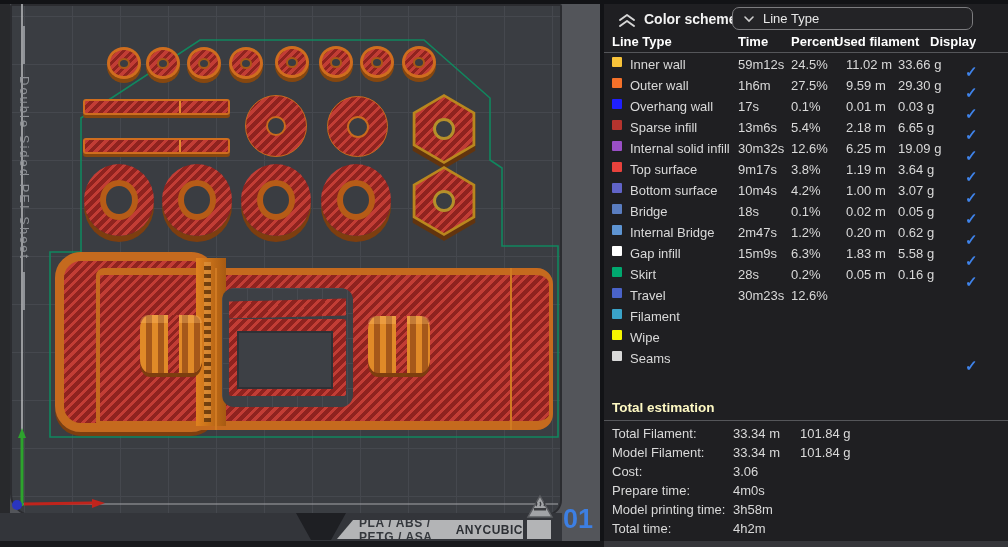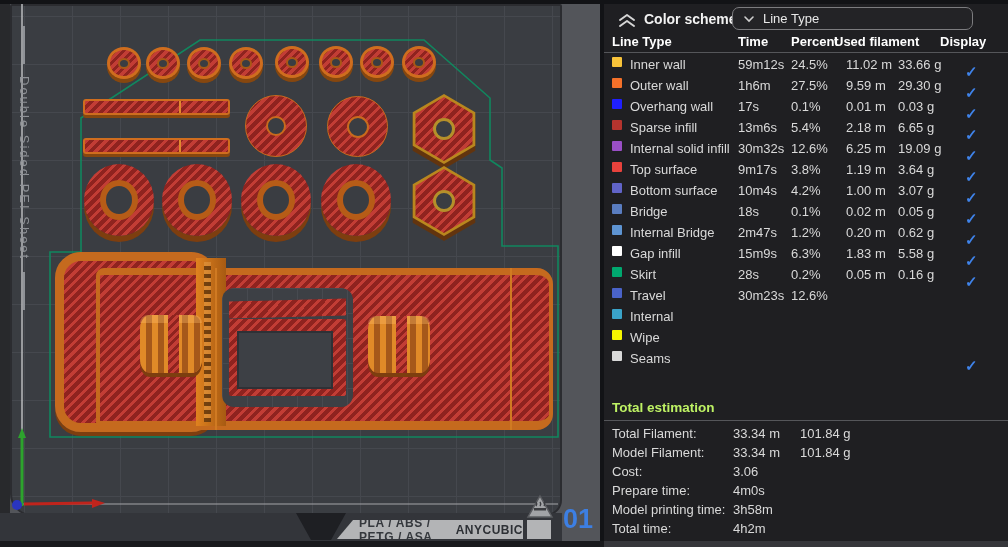--- a/index.html
+++ b/index.html
@@ -81,34 +81,34 @@
   
   #panel{position:absolute;left:604px;top:0;width:404px;height:547px;background:#1f1f22;color:#d9d9d9;font-size:13px;border-bottom:6px solid #36373b;}
   .p-header{position:absolute;left:0;top:6px;width:404px;height:26px;}
   .collapse-icon{position:absolute;left:12px;top:6px;cursor:pointer;}
   .p-title{position:absolute;left:40px;top:5px;font-size:14px;font-weight:bold;color:#f2f2f2;}
   .dropdown{position:absolute;left:128px;top:1px;width:241px;height:23px;border:1px solid #7c7c7f;border-radius:7px;background:#232326;display:flex;align-items:center;gap:8px;padding:0 10px;cursor:pointer;}
   .dropdown .dd-label{color:#e8e8e8;font-size:13px;}
 
   .col-headers{position:absolute;left:0;top:34px;width:404px;height:17px;font-weight:bold;color:#fff;}
   .col-headers span{position:absolute;top:0;}
-  .ch-0{left:8px;} .ch-1{left:134px;} .ch-2{left:187px;} .ch-3{left:230px;} .ch-4{left:336px;}
+  .ch-0{left:8px;} .ch-1{left:134px;} .ch-2{left:187px;} .ch-3{left:230px;} .ch-4{left:326px;}
   .hdr-sep{position:absolute;left:0;top:52px;width:404px;height:1px;background:#55565a;}
 
   .rows{position:absolute;left:0;top:54px;width:404px;}
   .lt-row{display:flex;align-items:center;height:21px;padding-left:8px;cursor:pointer;}
   .c-name{width:126px;display:flex;align-items:flex-start;gap:8px;white-space:nowrap;overflow:hidden;}
   .swatch{width:10px;height:10px;border-radius:1px;flex:none;}
   .c-time{width:53px;} .c-pct{width:55px;} .c-len{width:52px;} .c-wt{width:66px;}
   .c-disp{width:auto;}
   .cb{width:15px;height:15px;background:#59595c;border-radius:2px;position:relative;cursor:pointer;}
   .cb.on{background:#707175;}
   .cb.on::after{content:"\2713";position:absolute;left:1px;top:-2px;color:#3f83ea;font-weight:bold;font-size:15px;line-height:17px;}
 
-  .tot-heading{position:absolute;left:8px;top:400px;font-weight:bold;color:#bef264;font-size:13.5px;}
+  .tot-heading{position:absolute;left:8px;top:400px;font-weight:bold;color:#fef9c3;font-size:13.5px;}
   .tot-sep{position:absolute;left:0;top:420px;width:404px;height:1px;background:#55565a;}
   .tot-rows{position:absolute;left:0;top:424px;width:404px;}
   .tot-row{display:flex;align-items:center;height:19px;padding-left:8px;}
   .t-label{width:121px;white-space:nowrap;}
   .t-v1{width:67px;} .t-v2{flex:1;}
 </style>
 </head>
 <body>
 
 <div id="app">
@@ -437,21 +437,21 @@
     <span class="c-wt"></span>
     <span class="c-disp">
       <span class="cb"></span>
     </span>
   </div>
 
 
   <div class="lt-row">
     <span class="c-name">
       <span class="swatch" style="background: rgb(58, 163, 201);"></span>
-      <span class="txt">Internal</span>
+      <span class="txt">Filament</span>
     </span>
     <span class="c-time"></span>
     <span class="c-pct"></span>
     <span class="c-len"></span>
     <span class="c-wt"></span>
     <span class="c-disp">
       <span class="cb"></span>
     </span>
   </div>
 

